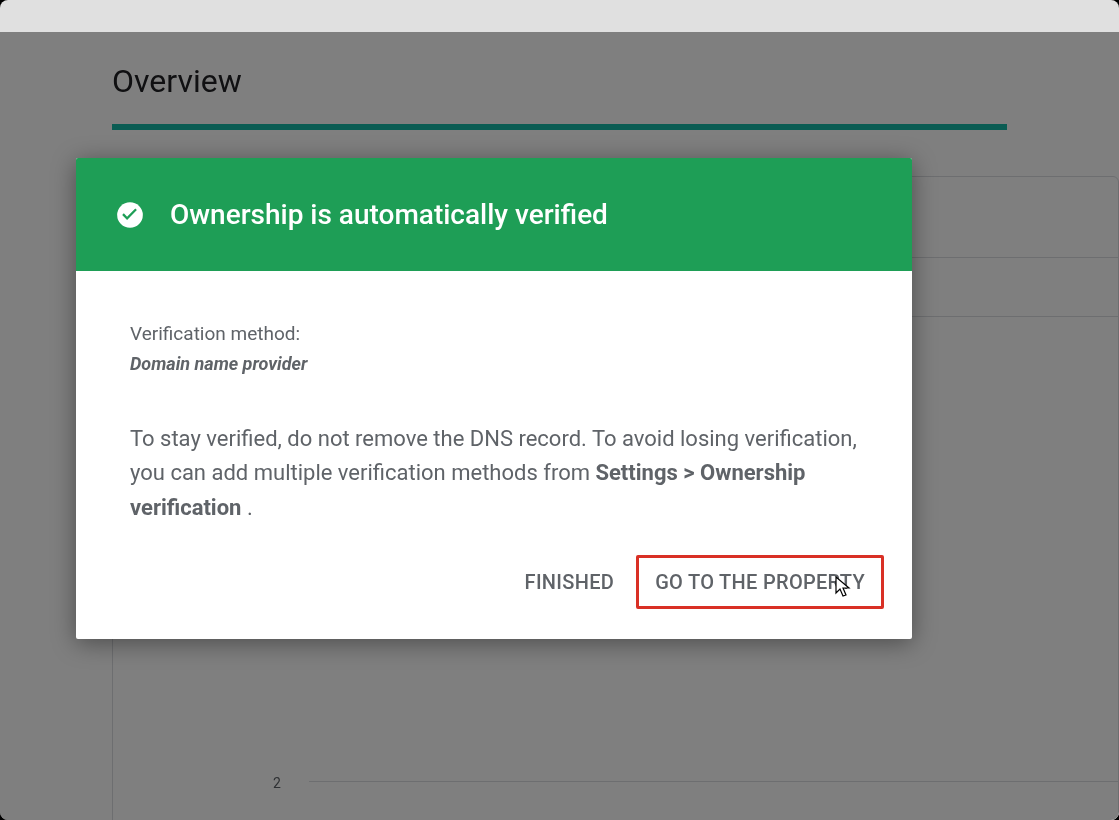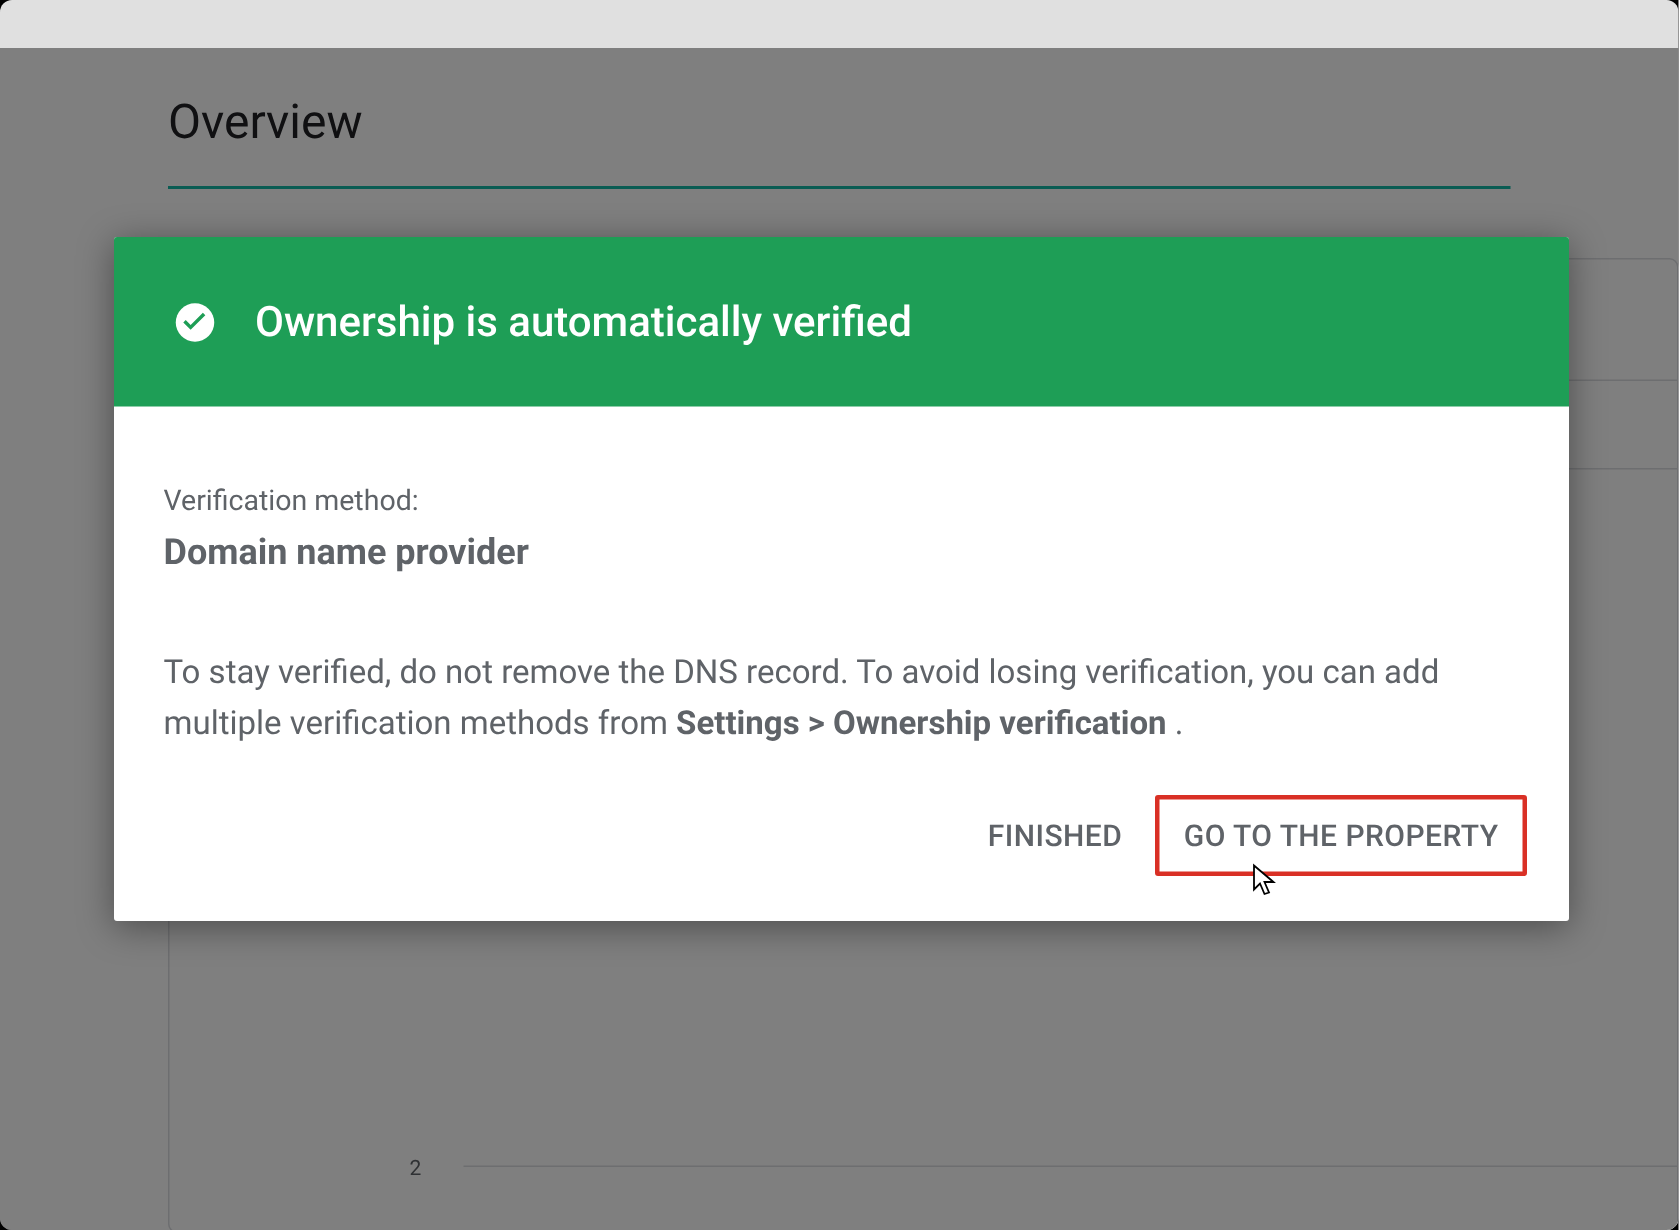--- a/index.html
+++ b/index.html
@@ -22,21 +22,21 @@
       position: relative;
     }
     .overview-section {
       padding: 30px 112px 10px 112px;
     }
     .overview-title {
       font-size: 32px;
       color: #202124;
       font-weight: 400;
       padding-bottom: 24px;
-      border-bottom: 2px solid #14b8a6;
+      border-bottom: 6px solid #14b8a6;
     }
     .stats-card {
       margin: 36px 0 0 112px;
       background: #fff;
       border: 1px solid #dadce0;
       border-radius: 6px;
       height: 650px;
       position: relative;
     }
     .card-inner-lines {
@@ -71,21 +71,21 @@
     }
     .dim-overlay {
       position: absolute;
       top: 32px; left: 0; right: 0; bottom: 0;
       background: rgba(0,0,0,0.5);
     }
     .dialog {
       position: absolute;
       left: 76px;
       top: 158px;
-      width: 970px;
+      width: 836px;
       background: #fff;
       border-radius: 2px;
       box-shadow: 0 4px 24px rgba(0,0,0,0.4);
       overflow: hidden;
     }
     .dialog-header {
       background: #1e9e56;
       color: #fff;
       padding: 40px 40px;
       display: flex;
@@ -95,27 +95,27 @@
     .check-icon {
       width: 28px;
       height: 28px;
       flex-shrink: 0;
     }
     .dialog-title {
       font-size: 28px;
       font-weight: 500;
     }
     .dialog-body {
-      padding: 48px 38px 30px 33px;
+      padding: 48px 38px 30px 54px;
       color: #5f6368;
       font-size: 19px;
       line-height: 1.55;
     }
     .method-label { color: #5f6368; font-size: 19px; }
-    .method-value { color: #5f6368; font-weight: 700; font-size: 24px; margin-top:2px; margin-bottom: 44px; }
+    .method-value { color: #5f6368; font-weight: 700; font-size: 18px; margin-top:2px; margin-bottom: 44px; font-style: italic; }
     .body-text { color: #5f6368; font-size: 22px; }
     .body-bold { font-weight: 700; color:#5f6368; }
     .dialog-actions {
       display: flex;
       justify-content: flex-end;
       gap: 6px;
       padding: 0 28px 30px 0;
       align-items: center;
     }
     .btn {

